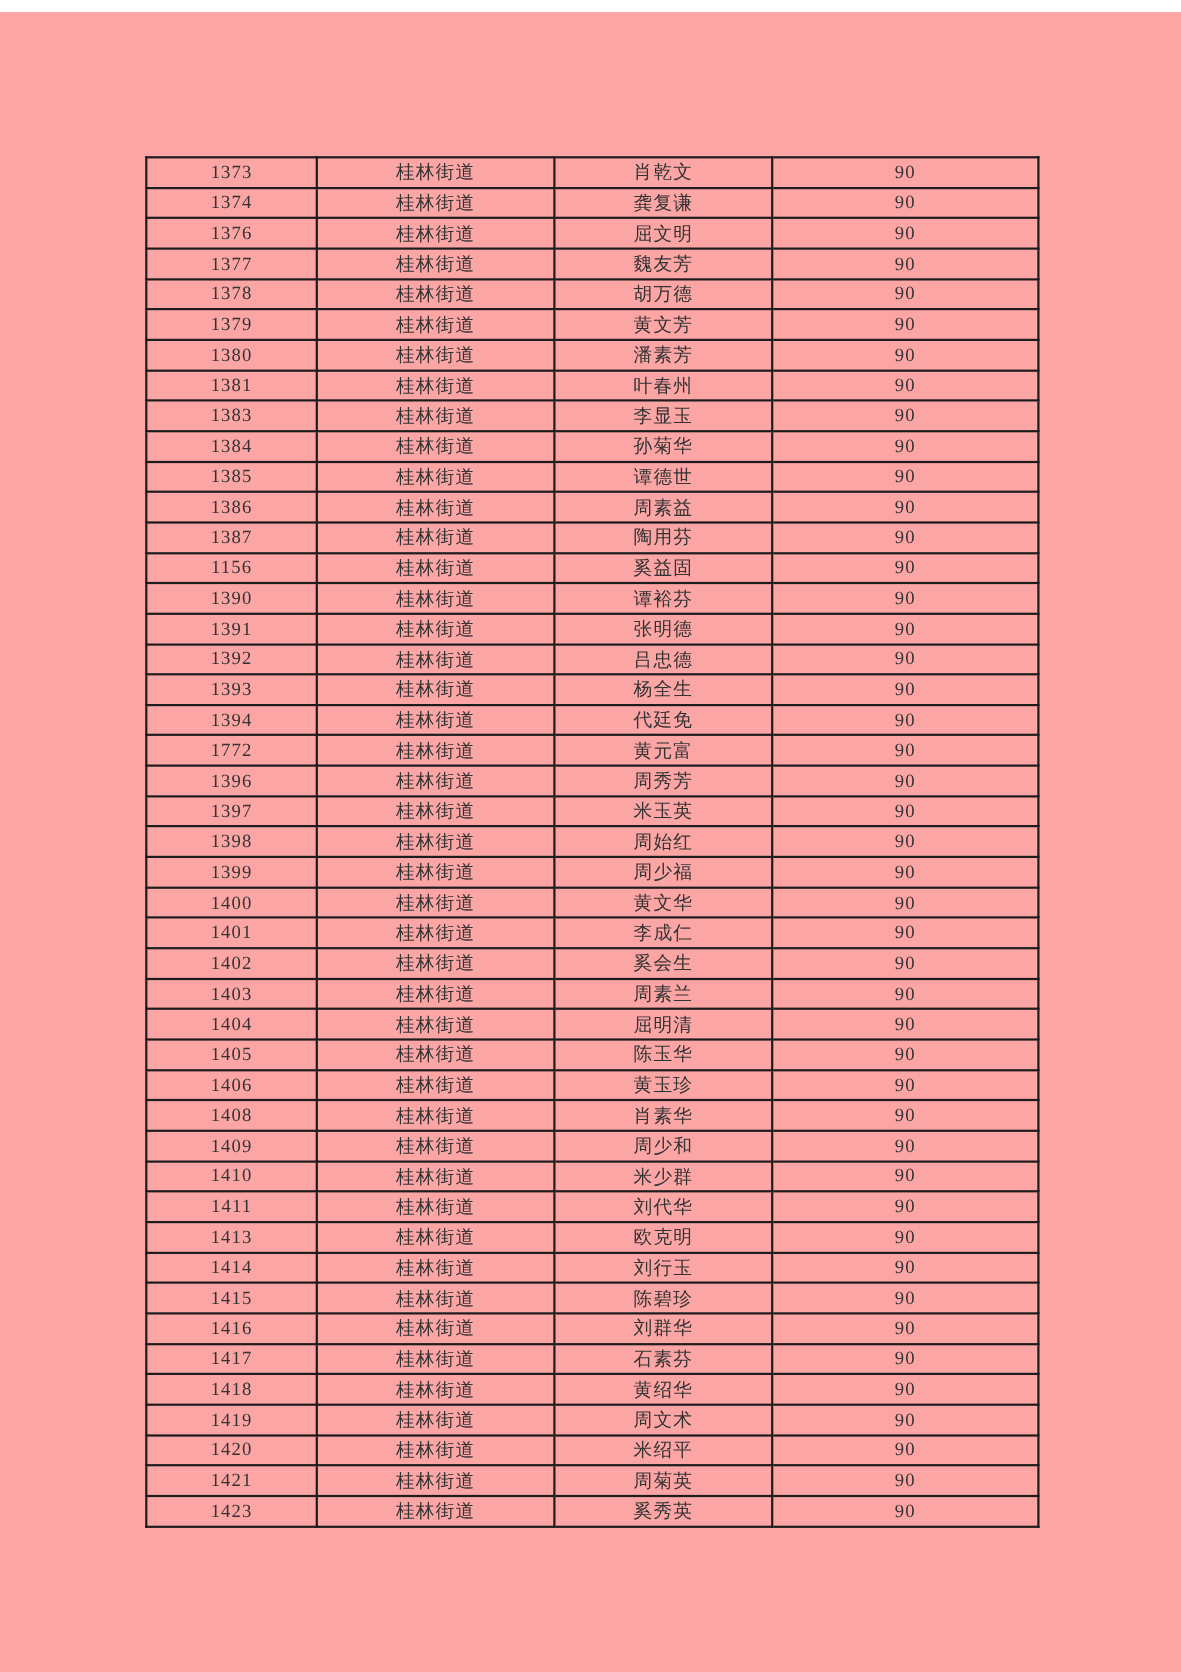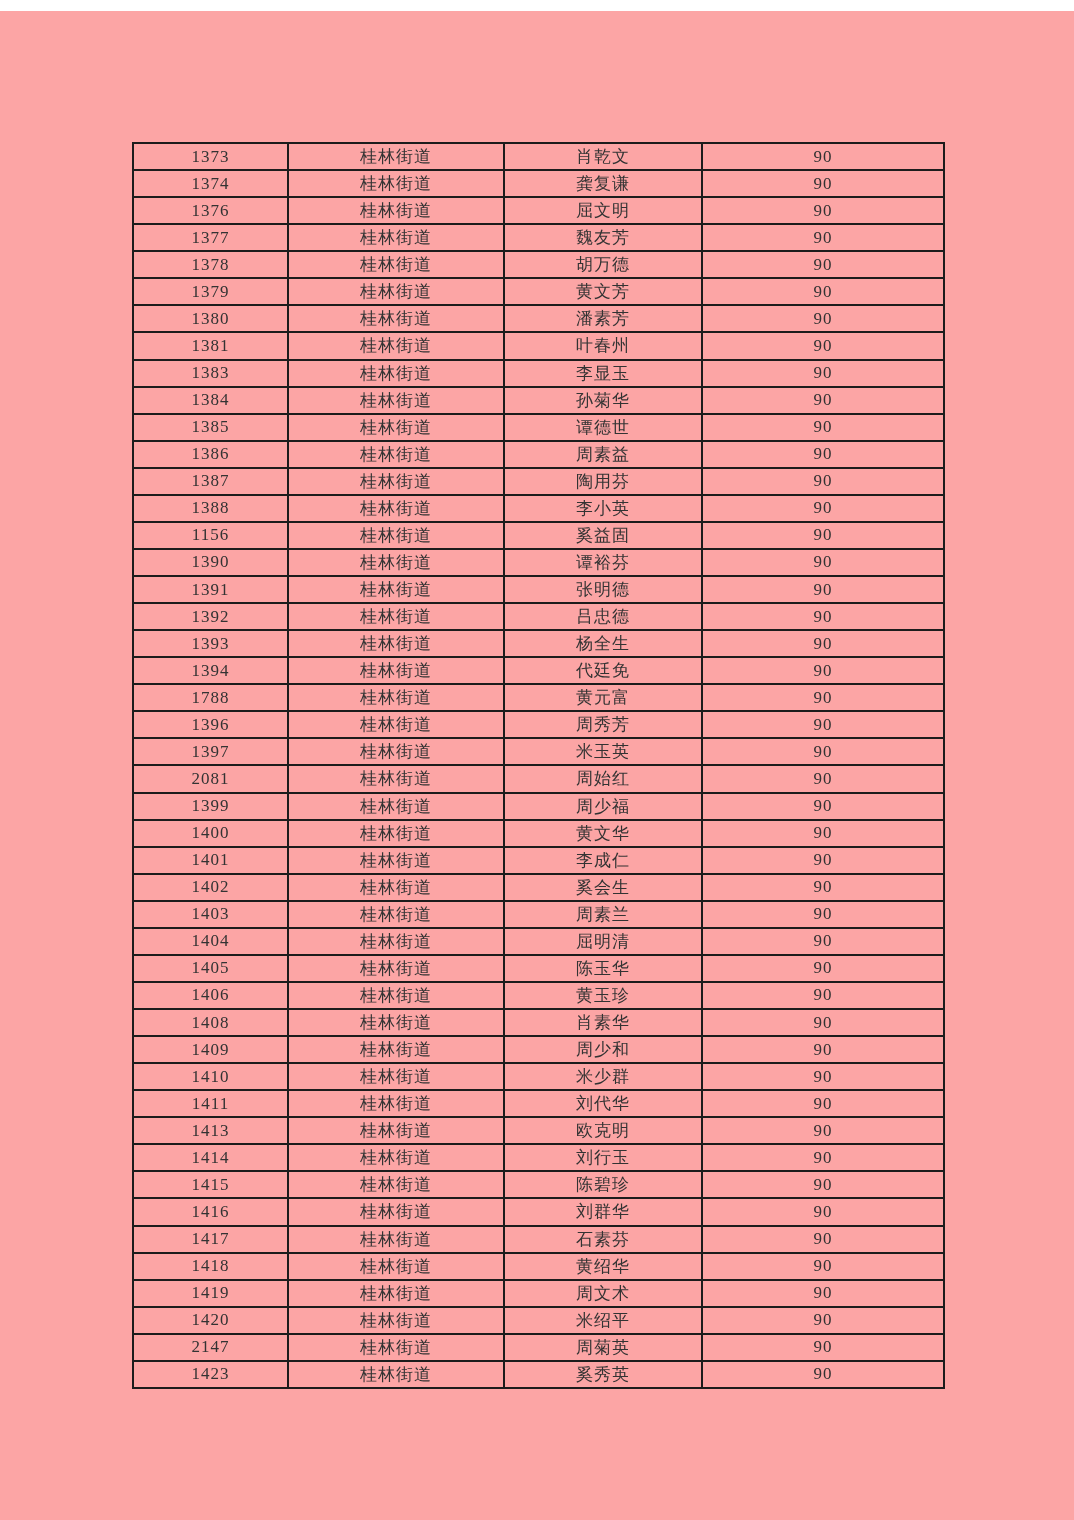--- a/index.html
+++ b/index.html
@@ -129,26 +129,20 @@
           <td>周素益</td>
           <td>90</td>
         </tr>
         <tr>
           <td>1387</td>
           <td>桂林街道</td>
           <td>陶用芬</td>
           <td>90</td>
         </tr>
         <tr>
-          <td>1388</td>
-          <td>桂林街道</td>
-          <td>李小英</td>
-          <td>90</td>
-        </tr>
-        <tr>
           <td>1156</td>
           <td>桂林街道</td>
           <td>奚益固</td>
           <td>90</td>
         </tr>
         <tr>
           <td>1390</td>
           <td>桂林街道</td>
           <td>谭裕芬</td>
           <td>90</td>
@@ -171,39 +165,39 @@
           <td>杨全生</td>
           <td>90</td>
         </tr>
         <tr>
           <td>1394</td>
           <td>桂林街道</td>
           <td>代廷免</td>
           <td>90</td>
         </tr>
         <tr>
-          <td>1788</td>
+          <td>1772</td>
           <td>桂林街道</td>
           <td>黄元富</td>
           <td>90</td>
         </tr>
         <tr>
           <td>1396</td>
           <td>桂林街道</td>
           <td>周秀芳</td>
           <td>90</td>
         </tr>
         <tr>
           <td>1397</td>
           <td>桂林街道</td>
           <td>米玉英</td>
           <td>90</td>
         </tr>
         <tr>
-          <td>2081</td>
+          <td>1398</td>
           <td>桂林街道</td>
           <td>周始红</td>
           <td>90</td>
         </tr>
         <tr>
           <td>1399</td>
           <td>桂林街道</td>
           <td>周少福</td>
           <td>90</td>
         </tr>
@@ -315,21 +309,21 @@
           <td>周文术</td>
           <td>90</td>
         </tr>
         <tr>
           <td>1420</td>
           <td>桂林街道</td>
           <td>米绍平</td>
           <td>90</td>
         </tr>
         <tr>
-          <td>2147</td>
+          <td>1421</td>
           <td>桂林街道</td>
           <td>周菊英</td>
           <td>90</td>
         </tr>
         <tr>
           <td>1423</td>
           <td>桂林街道</td>
           <td>奚秀英</td>
           <td>90</td>
         </tr>

